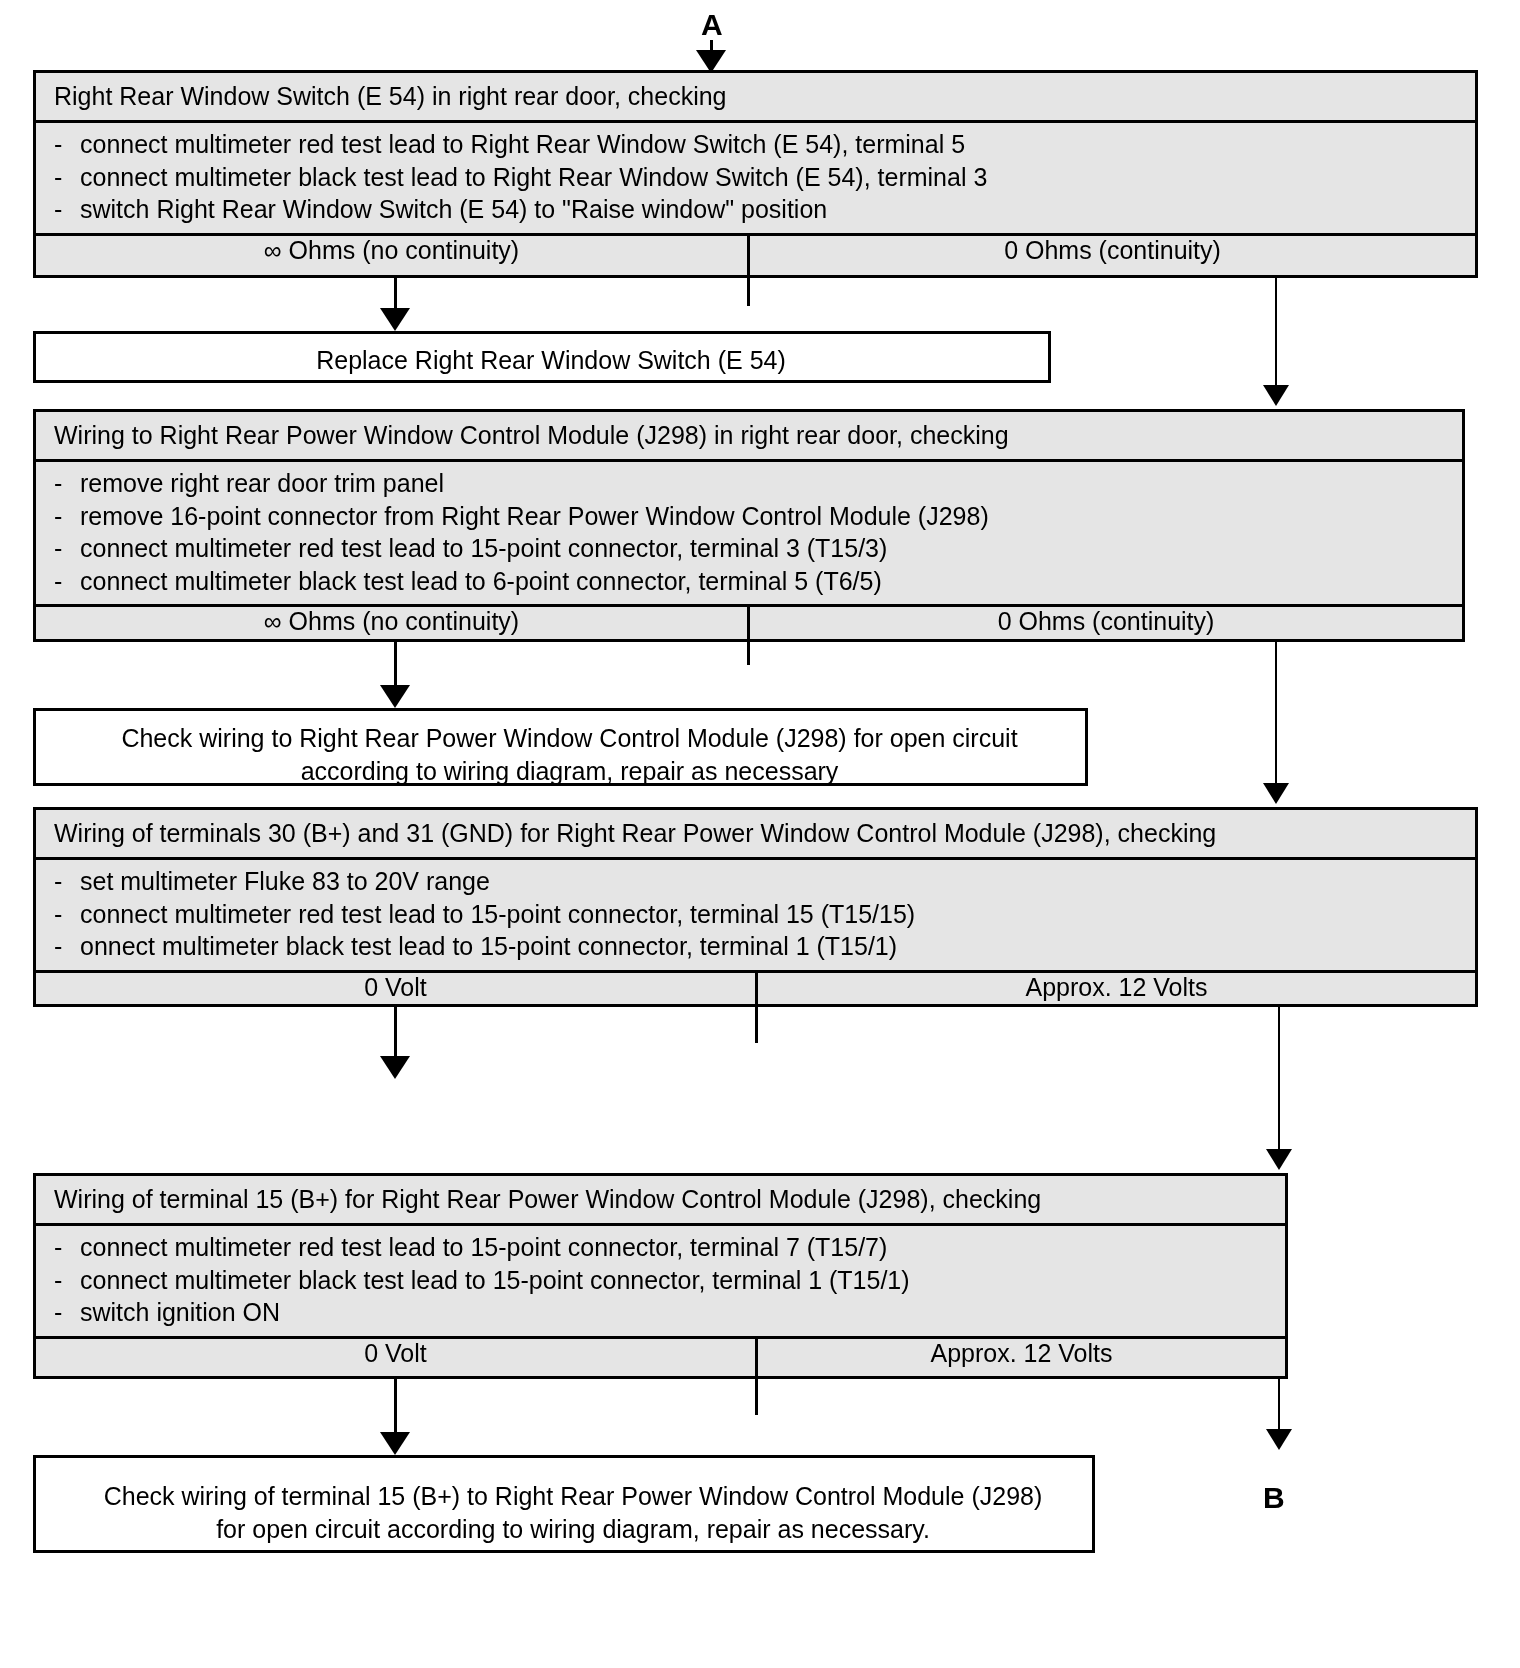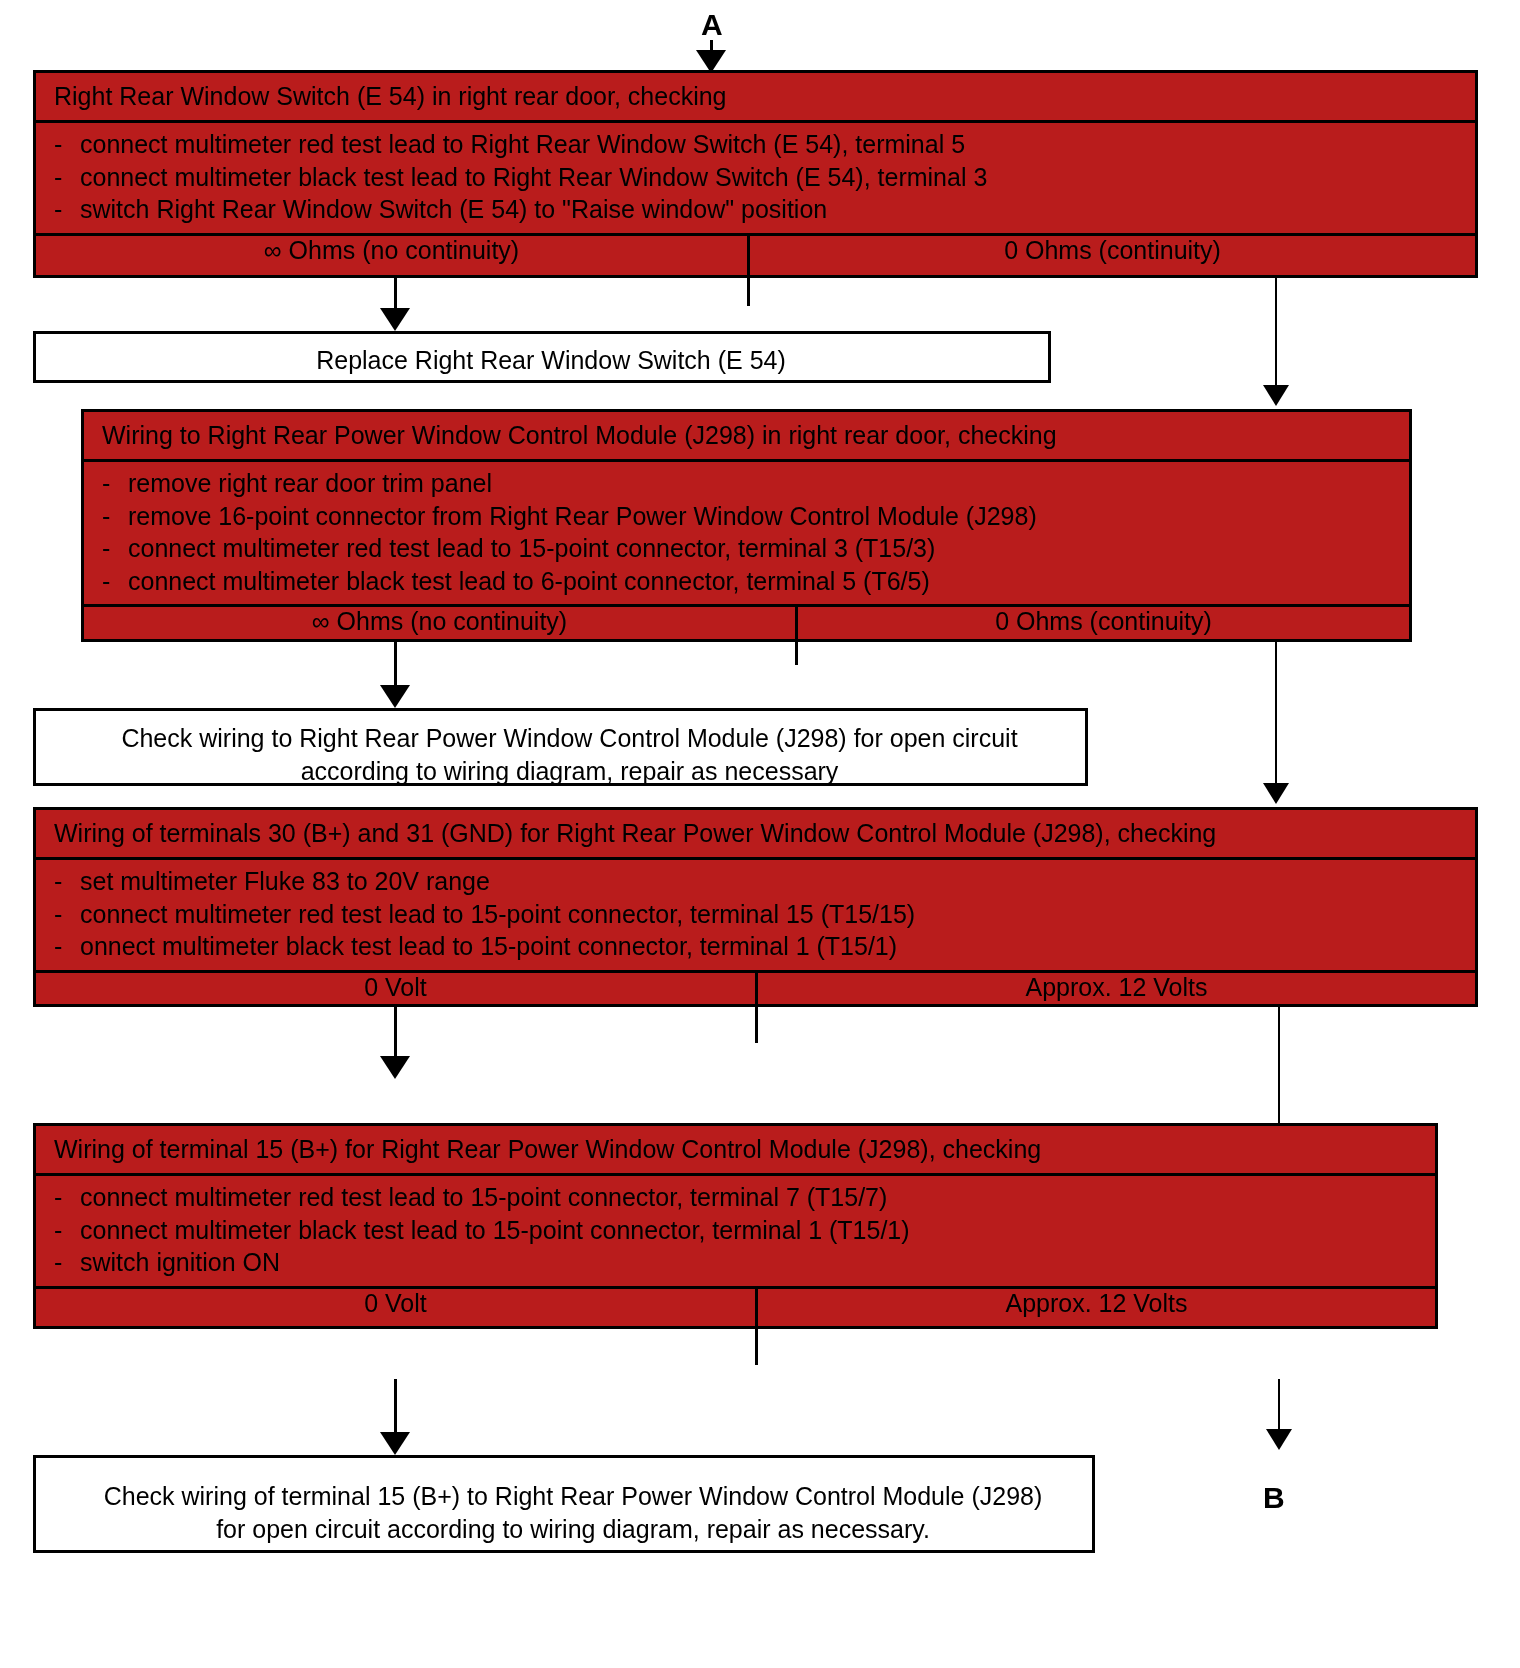--- a/index.html
+++ b/index.html
@@ -58,21 +58,21 @@
     border-left-width: 13px;
     border-right-width: 13px;
     border-top-width: 21px;
   }
 
   
   .node {
     position: absolute;
     box-sizing: border-box;
     border: 3px solid #000;
-    background: #b91c1c;
+    background: #e5e5e5;
   }
   .node .row {
     box-sizing: border-box;
     border-bottom: 3px solid #000;
   }
   .node .row:last-child {
     border-bottom: none;
   }
   .title {
     font-size: 25px;
@@ -165,21 +165,21 @@
 
   <div class="arrow thin" style="left:1262px; top:278px; width:28px; height:128px;">
     <div class="stem" style="height:109px;"></div>
     <div class="head"></div>
   </div>
 
   <div class="action" style="left:33px; top:331px; width:1018px; height:52px;">
     <div class="line" style="padding-top:10px;">Replace Right Rear Window Switch (E 54)</div>
   </div>
 
-  <div class="node" style="left:33px; top:409px; width:1331px; height:233px;margin-left:48px;">
+  <div class="node" style="left:33px; top:409px; width:1432px; height:233px;">
     <div class="row title">Wiring to Right  Rear Power Window Control Module (J298) in right rear door, checking</div>
     <div class="row steps">
       <div class="step">
         <span class="dash">-</span>
         <span class="txt">remove right rear door trim panel</span>
       </div>
       <div class="step">
         <span class="dash">-</span>
         <span class="txt">remove 16-point connector from Right  Rear Power Window Control Module (J298)</span>
       </div>
@@ -239,21 +239,21 @@
     <div class="stem" style="height:53px;"></div>
     <div class="head"></div>
   </div>
 
   <div class="arrow thin" style="left:1265px; top:1007px; width:28px; height:163px;">
     <div class="stem" style="height:144px;"></div>
     <div class="head"></div>
   </div>
 
 
-  <div class="node" style="left:33px; top:1123px; width:1405px; height:206px;">
+  <div class="node" style="left:33px; top:1173px; width:1255px; height:206px;">
     <div class="row title">Wiring of terminal 15 (B+) for Right  Rear Power Window Control Module (J298), checking</div>
     <div class="row steps">
       <div class="step">
         <span class="dash">-</span>
         <span class="txt">connect multimeter red test lead to 15-point connector, terminal 7 (T15/7)</span>
       </div>
       <div class="step">
         <span class="dash">-</span>
         <span class="txt">connect multimeter black test lead to 15-point connector, terminal 1 (T15/1)</span>
       </div>

